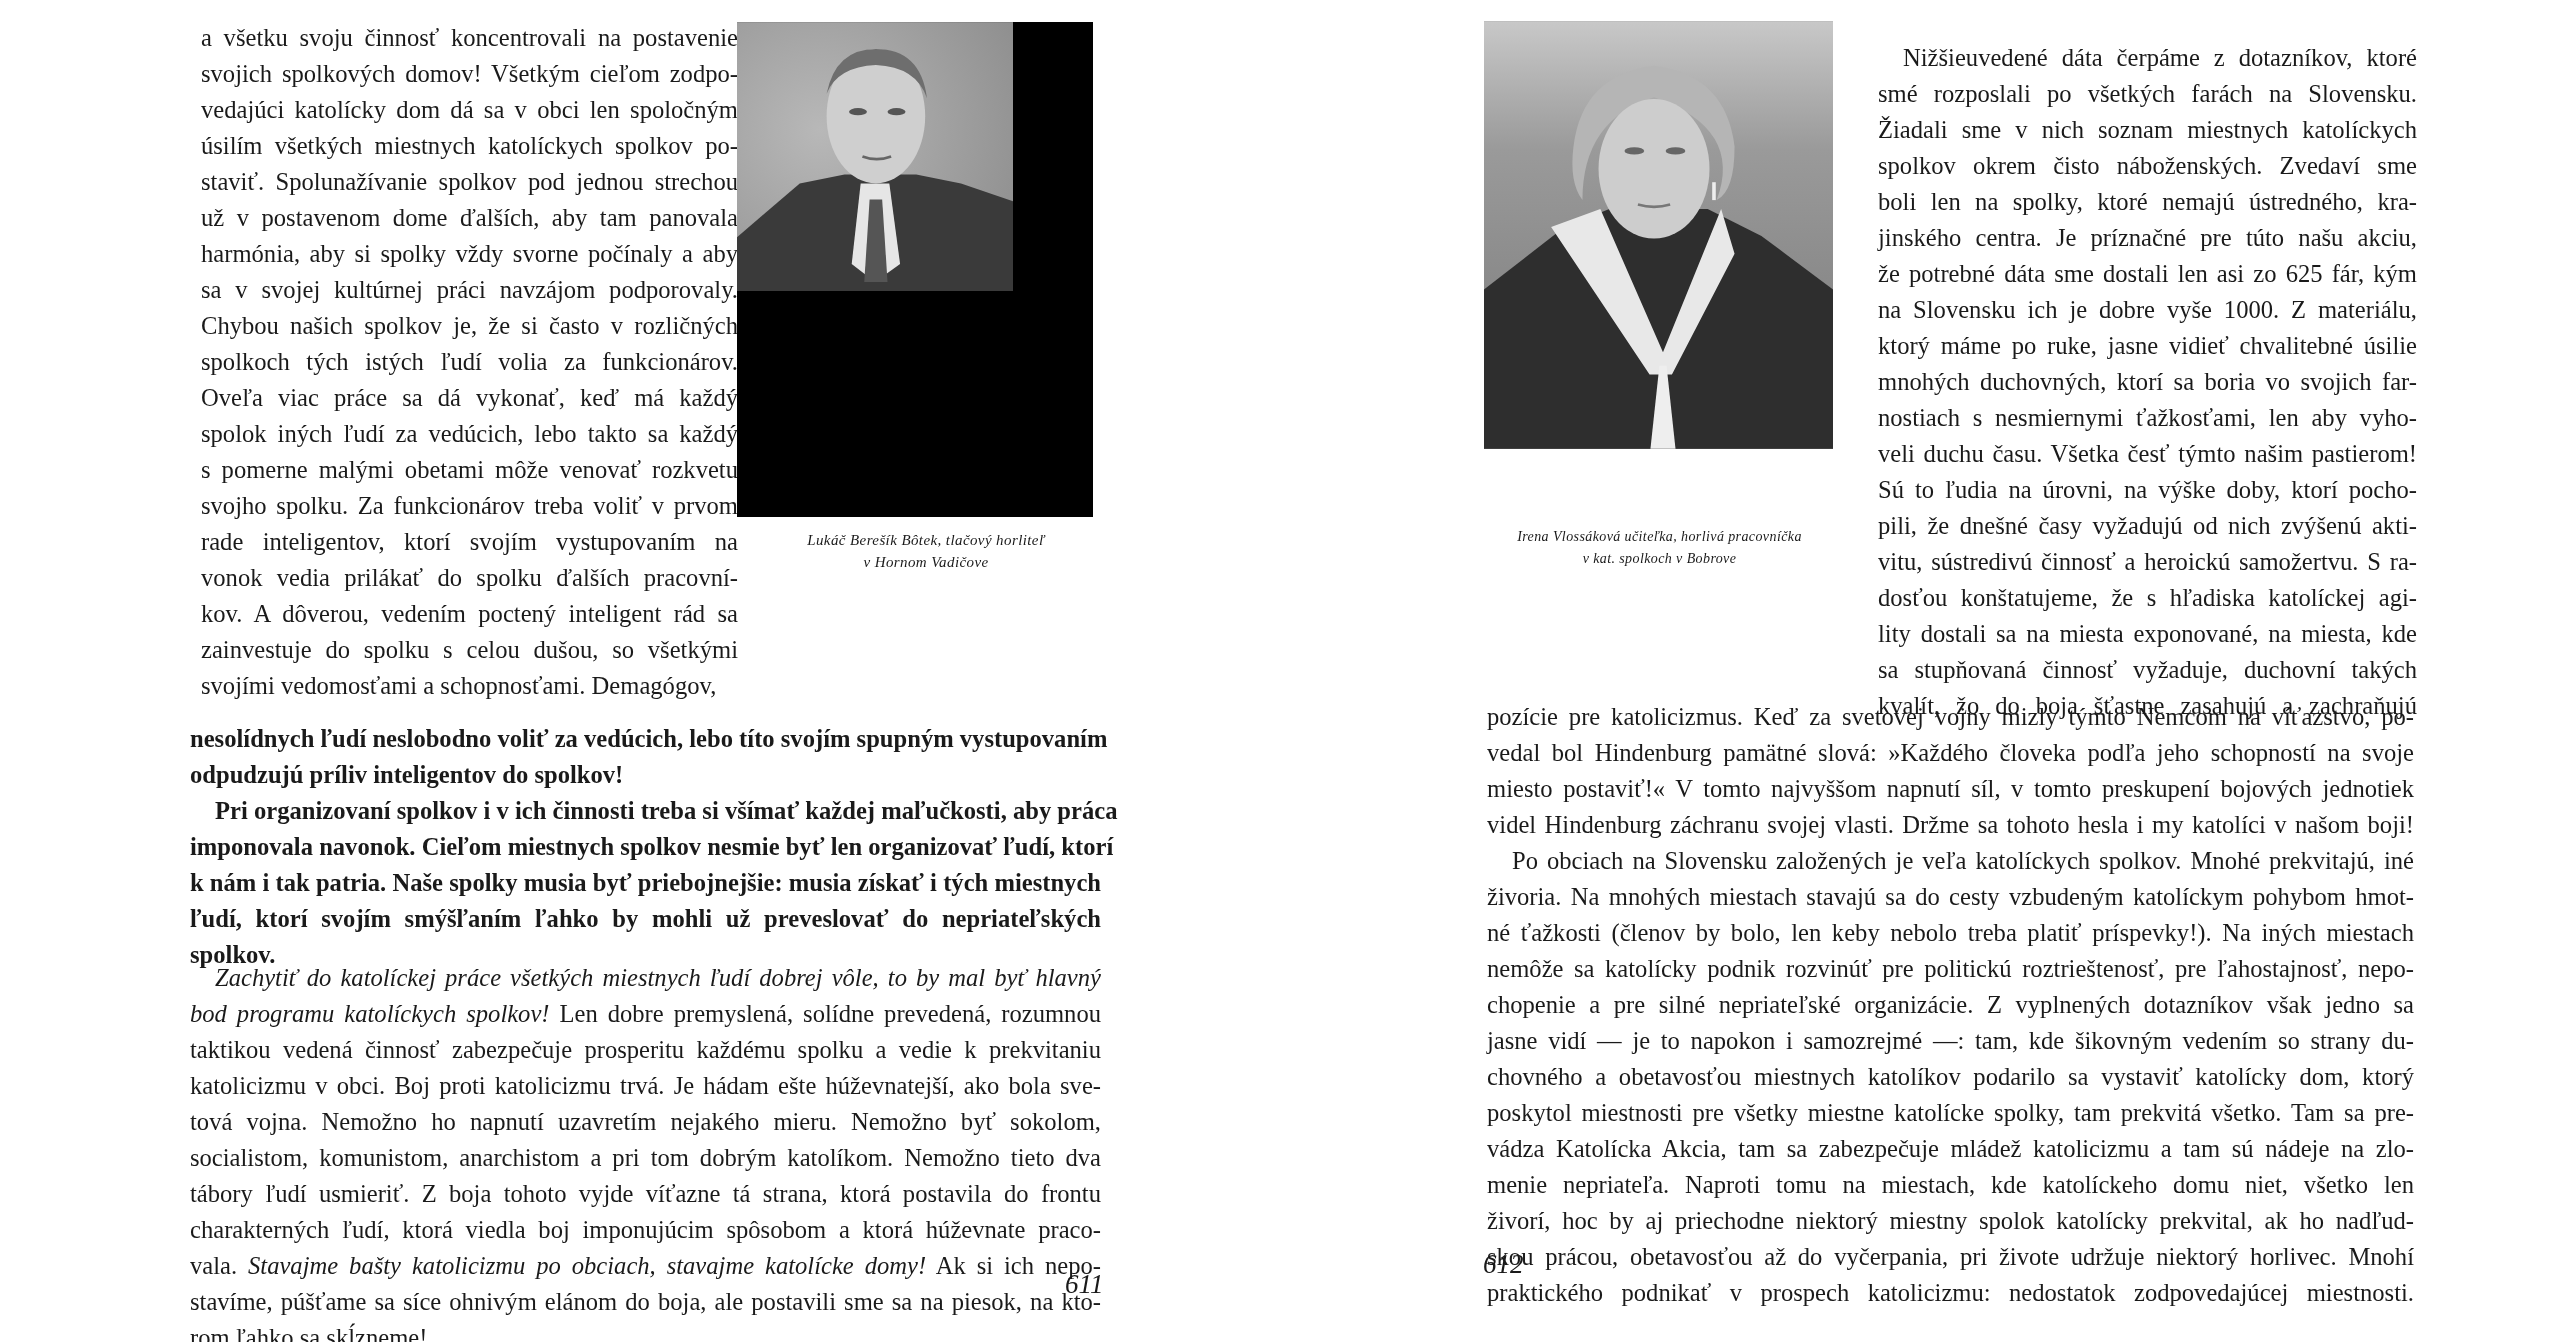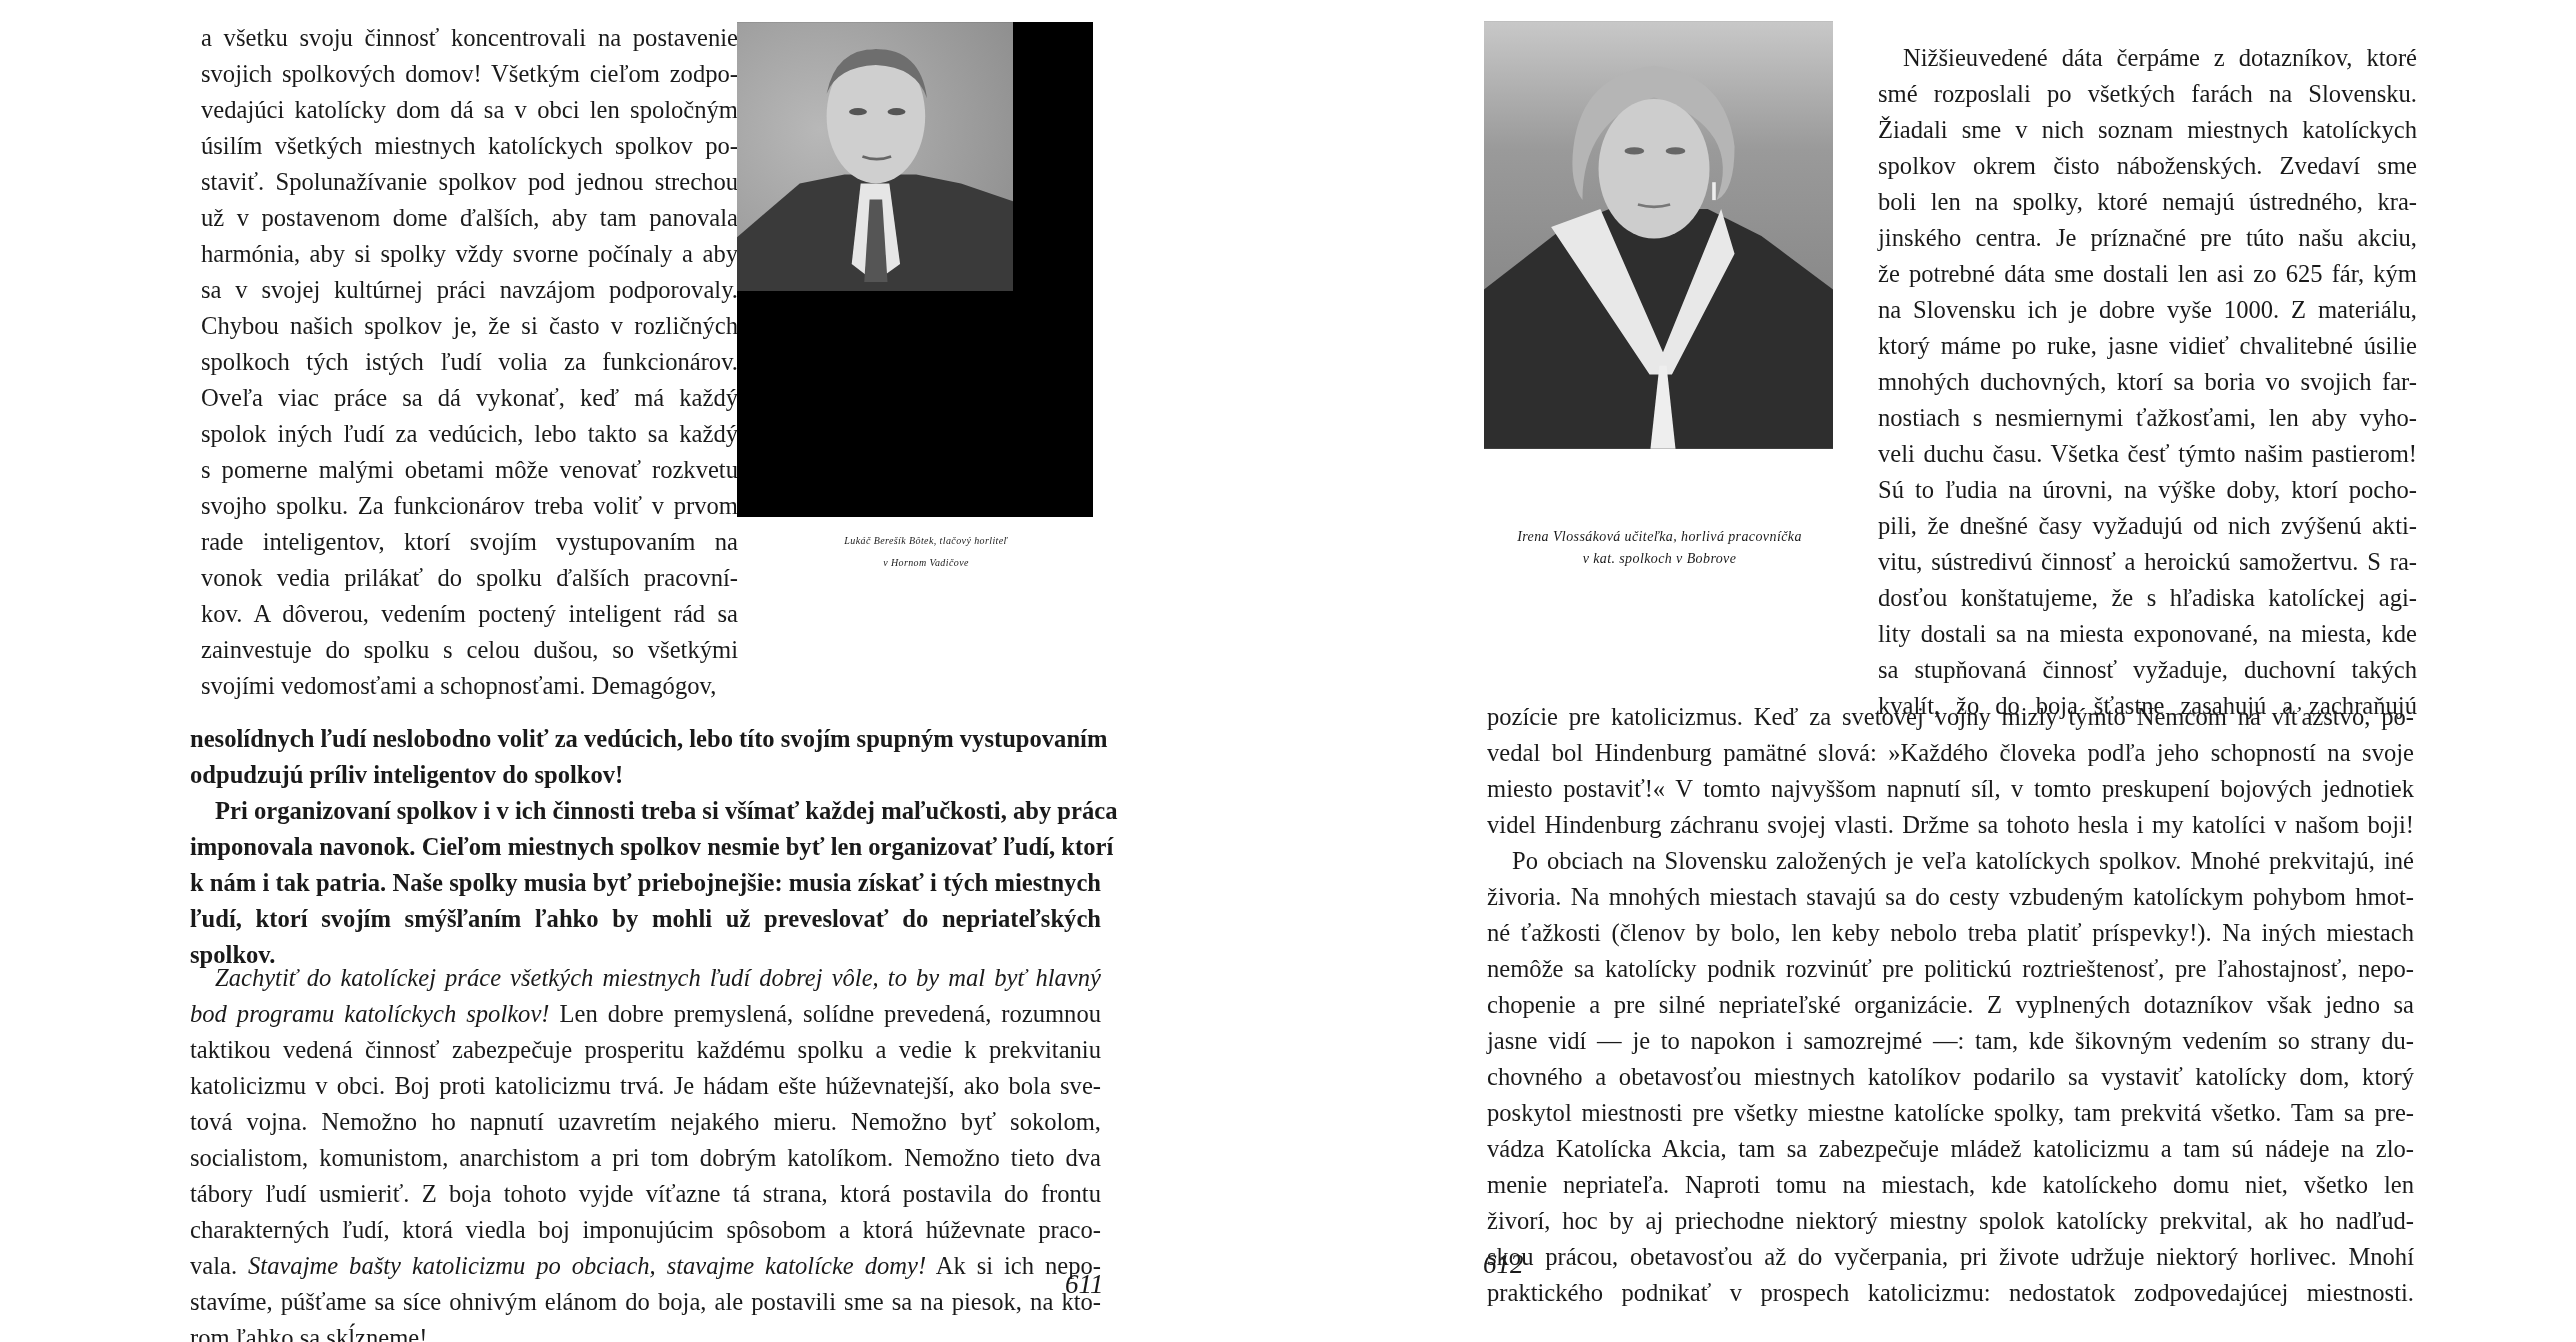--- a/index.html
+++ b/index.html
@@ -9,21 +9,21 @@
   .page-left { left:0; width:1288px; }
   .page-right { left:1288px; width:1288px; }
   .text { font-size:24.6px; line-height:36px; text-align:justify; }
   .line { display:block; white-space:nowrap; text-align-last:justify; text-align:justify; }
   .line.last { text-align-last:left; }
   .line.indent { padding-left:25px; }
   .it { font-style:italic; }
   .block { position:absolute; }
   .photo { position:absolute; background:#000; overflow:hidden; }
   .photo-inner { position:absolute; }
-  .caption { position:absolute; font-style:italic; font-size:10px; line-height:21.5px; text-align:center; letter-spacing:0.4px; }
+  .caption { position:absolute; font-style:italic; font-size:15px; line-height:21.5px; text-align:center; letter-spacing:0.4px; }
   .pagenum { position:absolute; font-style:italic; font-size:27px; }
 </style>
 </head>
 <body>
 
 <div class="page page-left">
 
   <div class="block text" id="lwrap" style="left:190px; top:19.7px; width:537px;margin-left:11px;">
       <span class="line">a všetku svoju činnosť koncentrovali na postavenie</span>
       <span class="line">svojich spolkových domov! Všetkým cieľom zodpo-</span>

